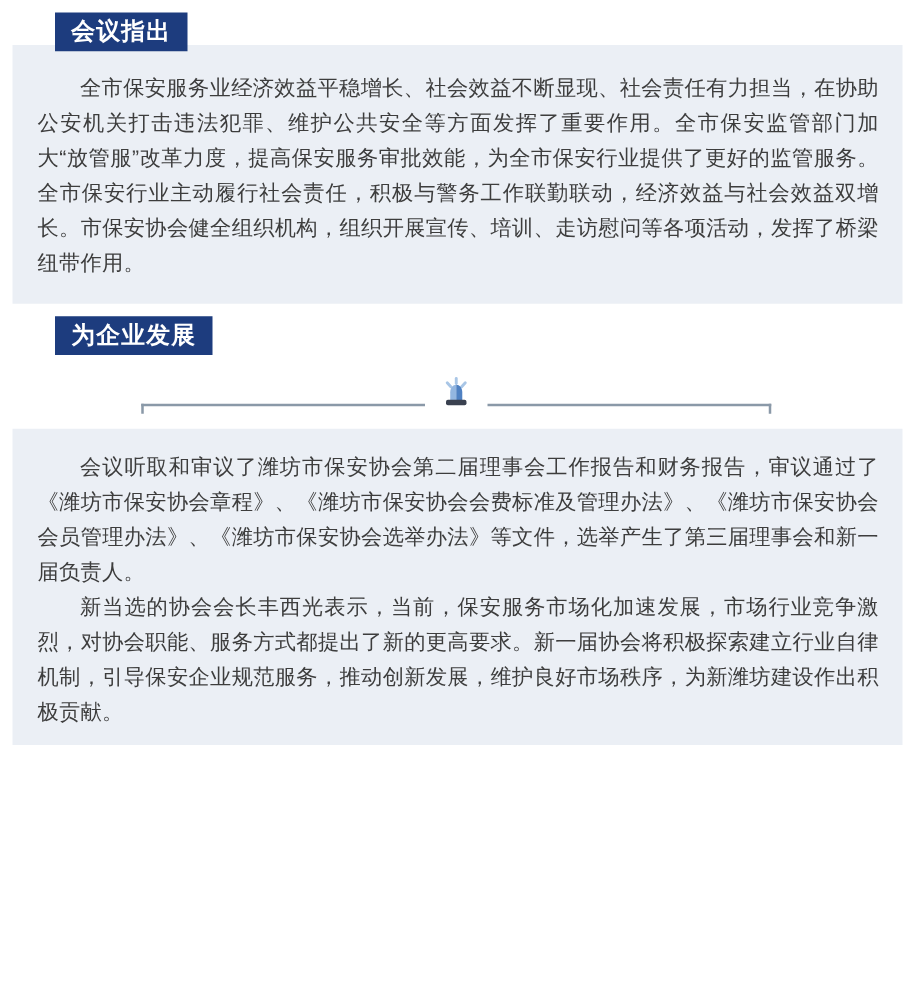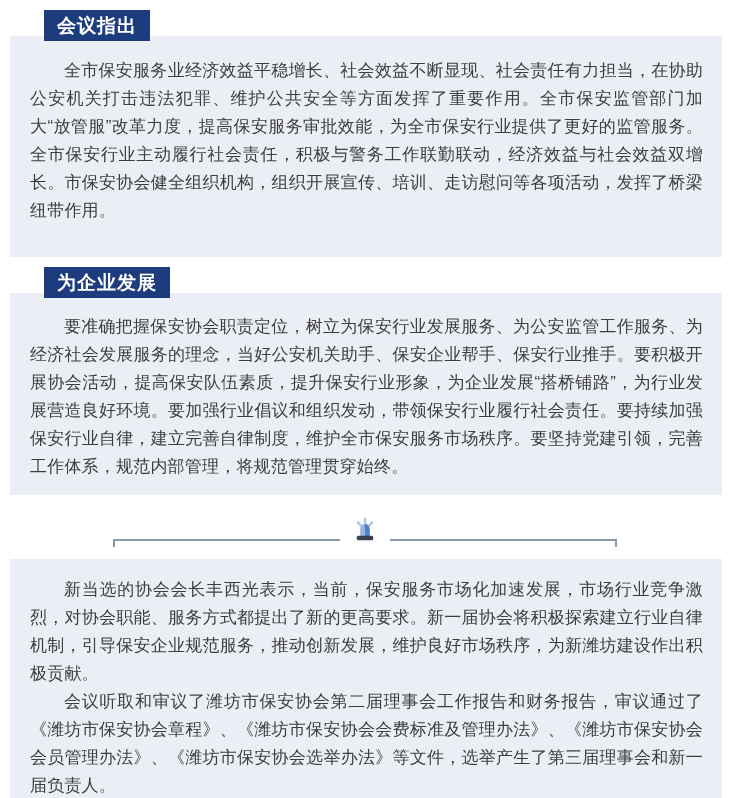--- a/index.html
+++ b/index.html
@@ -30,21 +30,21 @@
     background: var(--badge-bg, #1d3c7e);
     color: var(--badge-text, #ffffff);
     font-size: 19px;
     font-weight: bold;
     letter-spacing: 1px;
   }
   .panel {
     position: relative;
     z-index: 1;
     background: var(--panel-bg, #ebeff5);
-    padding: 21px 19px 32px 20px;
+    padding: 21px 19px 18px 20px;
   }
   .panel.p2 { padding: 20px 19px 14px 20px; }
   .panel.p3 { padding: 17px 19px 12px 20px; }
   .panel p {
     margin: 0;
     font-size: 17px;
     line-height: 28px;
     color: var(--body-text, #3d3d3d);
     text-indent: 2em;
     text-align: justify;
@@ -78,40 +78,37 @@
 
   <div class="section">
     <div class="badge">会议指出</div>
     <div class="panel">
       <p>全市保安服务业经济效益平稳增长、社会效益不断显现、社会责任有力担当，在协助公安机关打击违法犯罪、维护公共安全等方面发挥了重要作用。全市保安监管部门加大“放管服”改革力度，提高保安服务审批效能，为全市保安行业提供了更好的监管服务。全市保安行业主动履行社会责任，积极与警务工作联勤联动，经济效益与社会效益双增长。市保安协会健全组织机构，组织开展宣传、培训、走访慰问等各项活动，发挥了桥梁纽带作用。</p>
     </div>
   </div>
 
   <div class="section">
     <div class="badge">为企业发展</div>
-    <div class="panel p2">
-      <p>要准确把握保安协会职责定位，树立为保安行业发展服务、为公安监管工作服务、为经济社会发展服务的理念，当好公安机关助手、保安企业帮手、保安行业推手。要积极开展协会活动，提高保安队伍素质，提升保安行业形象，为企业发展“搭桥铺路”，为行业发展营造良好环境。要加强行业倡议和组织发动，带领保安行业履行社会责任。要持续加强保安行业自律，建立完善自律制度，维护全市保安服务市场秩序。要坚持党建引领，完善工作体系，规范内部管理，将规范管理贯穿始终。</p>
-    </div>
   </div>
 
   <div class="divider">
     <span class="dline left"></span>
     <svg class="siren" viewBox="0 0 28 28" xmlns="http://www.w3.org/2000/svg">
       <g stroke="#a9c6e6" stroke-width="2.4" stroke-linecap="round">
         <line x1="6.5" y1="6.5" x2="9.5" y2="9.8"></line>
         <line x1="14" y1="2.8" x2="14" y2="7"></line>
         <line x1="21.5" y1="6.5" x2="18.5" y2="9.8"></line>
       </g>
       <path d="M9 21 v-6.6 c0 -3.9 2.2 -6.4 5 -6.4 v13 z" fill="#93b6e0"></path>
       <path d="M14 8 c2.8 0 5 2.5 5 6.4 V21 h-5 z" fill="#4f81c2"></path>
       <rect x="5.5" y="20.5" width="17" height="4.6" rx="1.6" fill="#3a4150"></rect>
     </svg>
     <span class="dline right"></span>
   </div>
 
   <div class="section" style="margin-bottom:0;">
     <div class="panel p3">
+      <p>会议听取和审议了潍坊市保安协会第二届理事会工作报告和财务报告，审议通过了《潍坊市保安协会章程》、《潍坊市保安协会会费标准及管理办法》、《潍坊市保安协会会员管理办法》、《潍坊市保安协会选举办法》等文件，选举产生了第三届理事会和新一届负责人。</p>
       <p>新当选的协会会长丰西光表示，当前，保安服务市场化加速发展，市场行业竞争激烈，对协会职能、服务方式都提出了新的更高要求。新一届协会将积极探索建立行业自律机制，引导保安企业规范服务，推动创新发展，维护良好市场秩序，为新潍坊建设作出积极贡献。</p>
-      <p>会议听取和审议了潍坊市保安协会第二届理事会工作报告和财务报告，审议通过了《潍坊市保安协会章程》、《潍坊市保安协会会费标准及管理办法》、《潍坊市保安协会会员管理办法》、《潍坊市保安协会选举办法》等文件，选举产生了第三届理事会和新一届负责人。</p>
     </div>
   </div>
 
 </div>
 
 </body></html>

